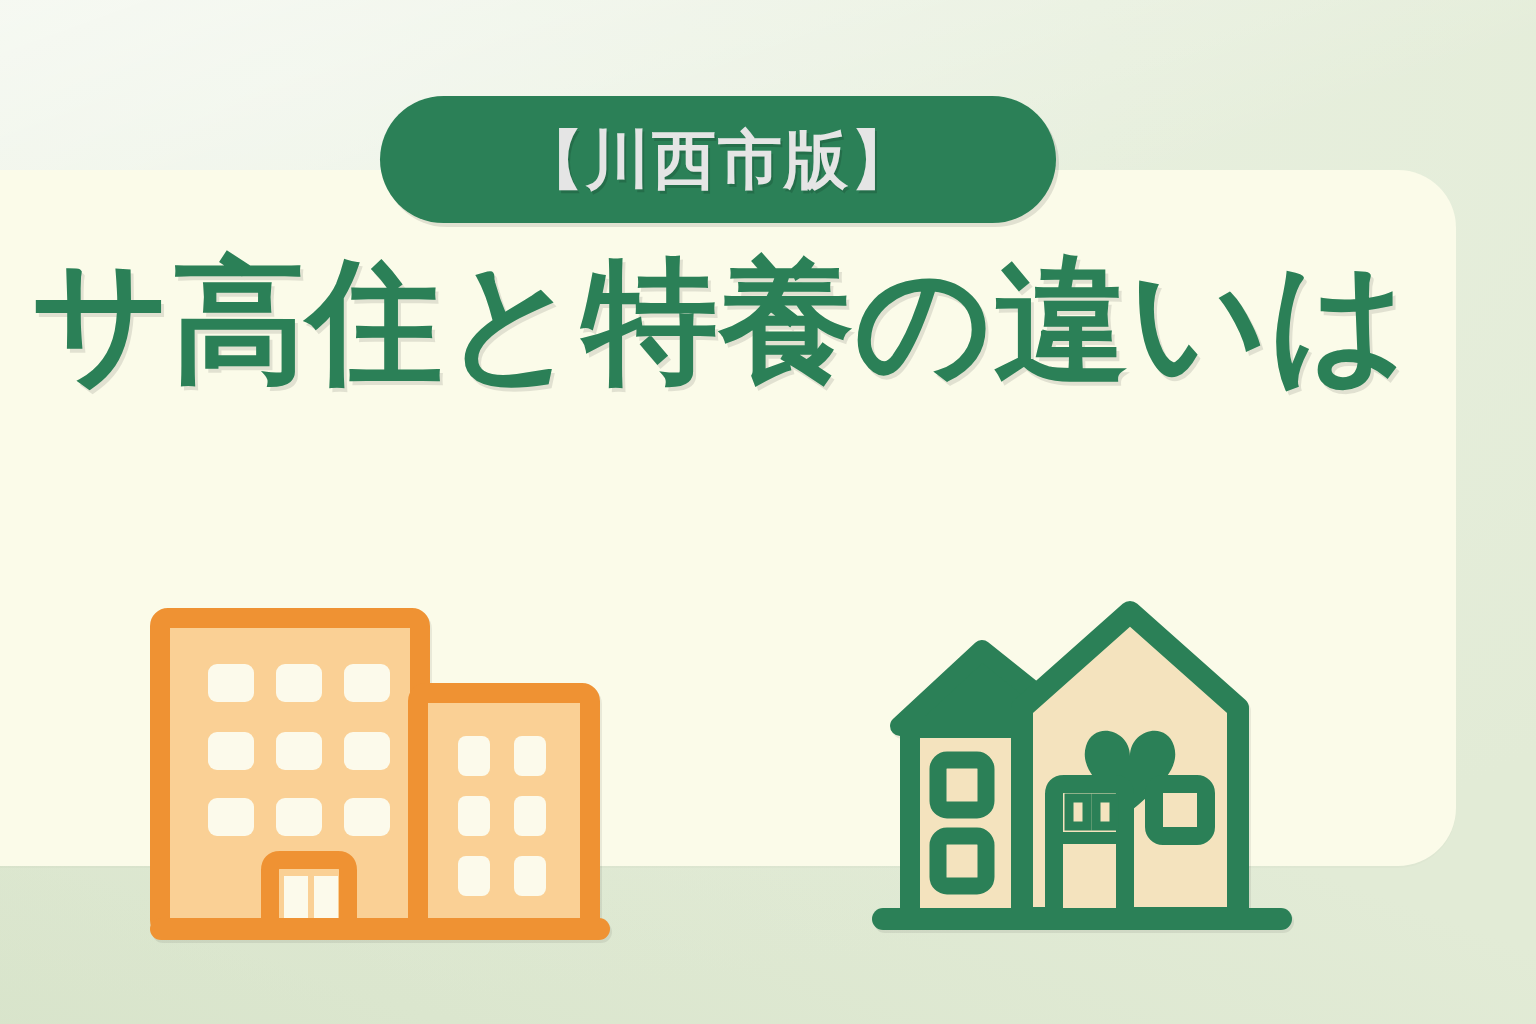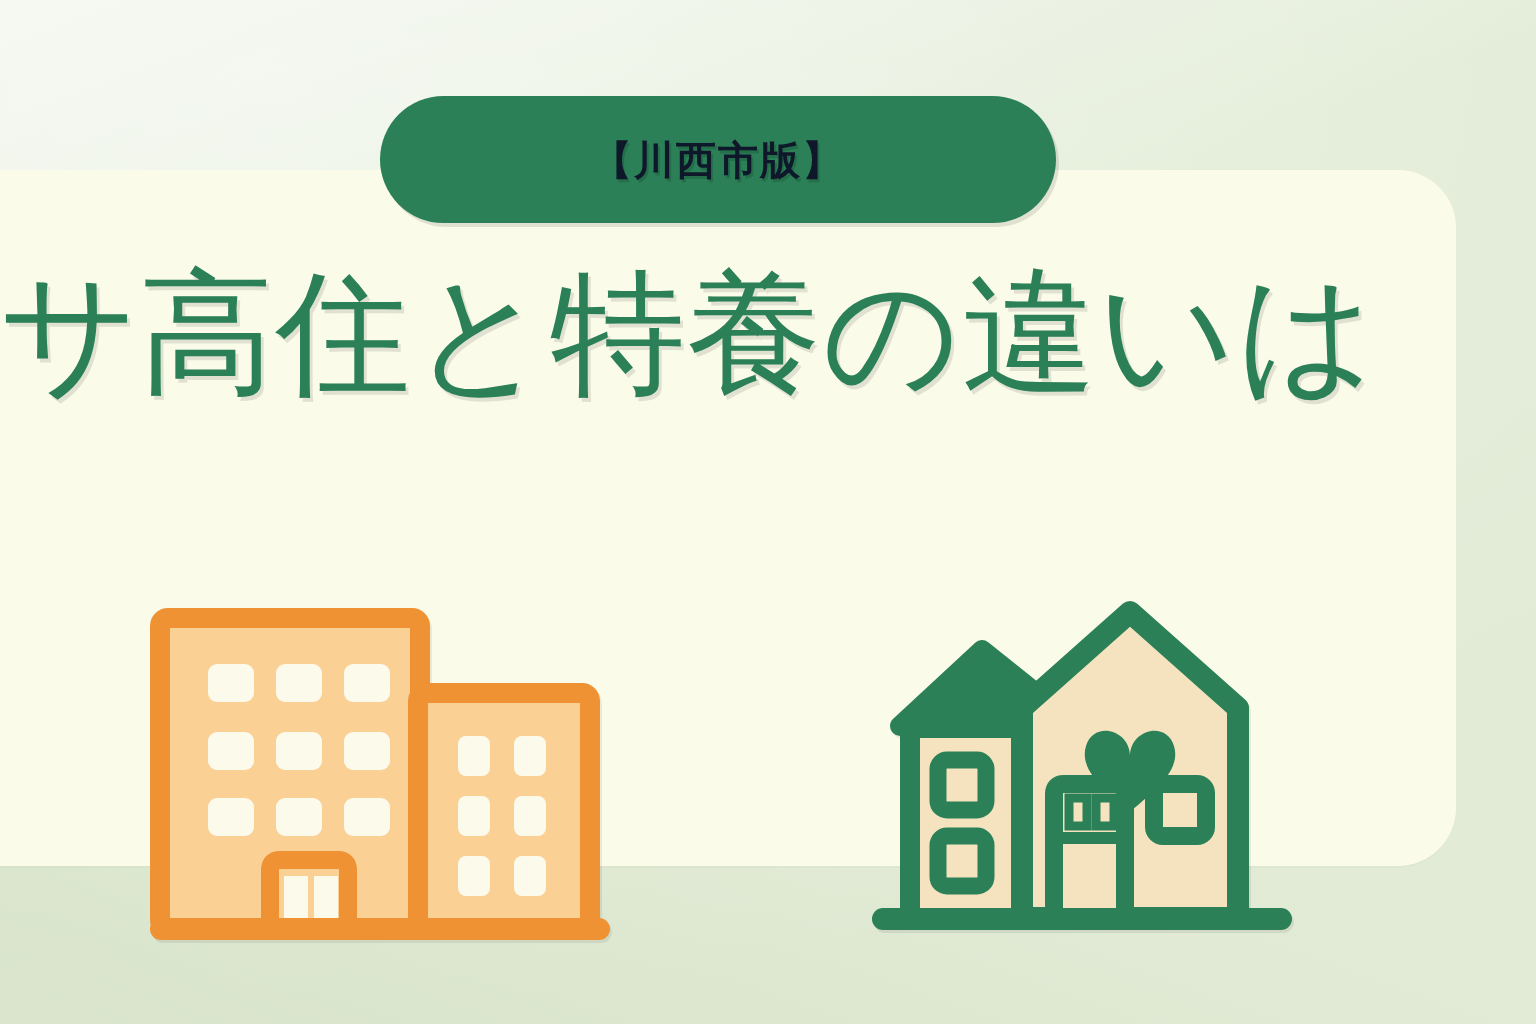--- a/index.html
+++ b/index.html
@@ -49,39 +49,39 @@
     width: 676px;
     height: 127px;
     background: #2b8057;
     border-radius: 64px;
     display: flex;
     align-items: center;
     justify-content: center;
     box-shadow: 3px 4px 0 rgba(0,0,0,0.10);
   }
   .badge-text {
-    color: #0f172a;
-    font-size: 40px;
+    color: #e5e5e5;
+    font-size: 64px;
     font-weight: 700;
     letter-spacing: 2px;
     line-height: 1;
     text-shadow: 2px 3px 0 rgba(0,0,0,0.14);
     white-space: nowrap;
   }
 
   
   .headline {
     position: absolute;
     left: 0;
-    top: 264px;
+    top: 252px;
     width: 1440px;
-    text-align: left;
+    text-align: center;
     color: #2b8057;
     font-size: 135px;
-    font-weight: 400;
+    font-weight: 700;
     line-height: 1.03;
     letter-spacing: 1px;
     white-space: nowrap;
     text-shadow: 3px 4px 0 rgba(0,0,0,0.10);
   }
 
   
   .subbanner {
     position: absolute;
     left: 72px;

